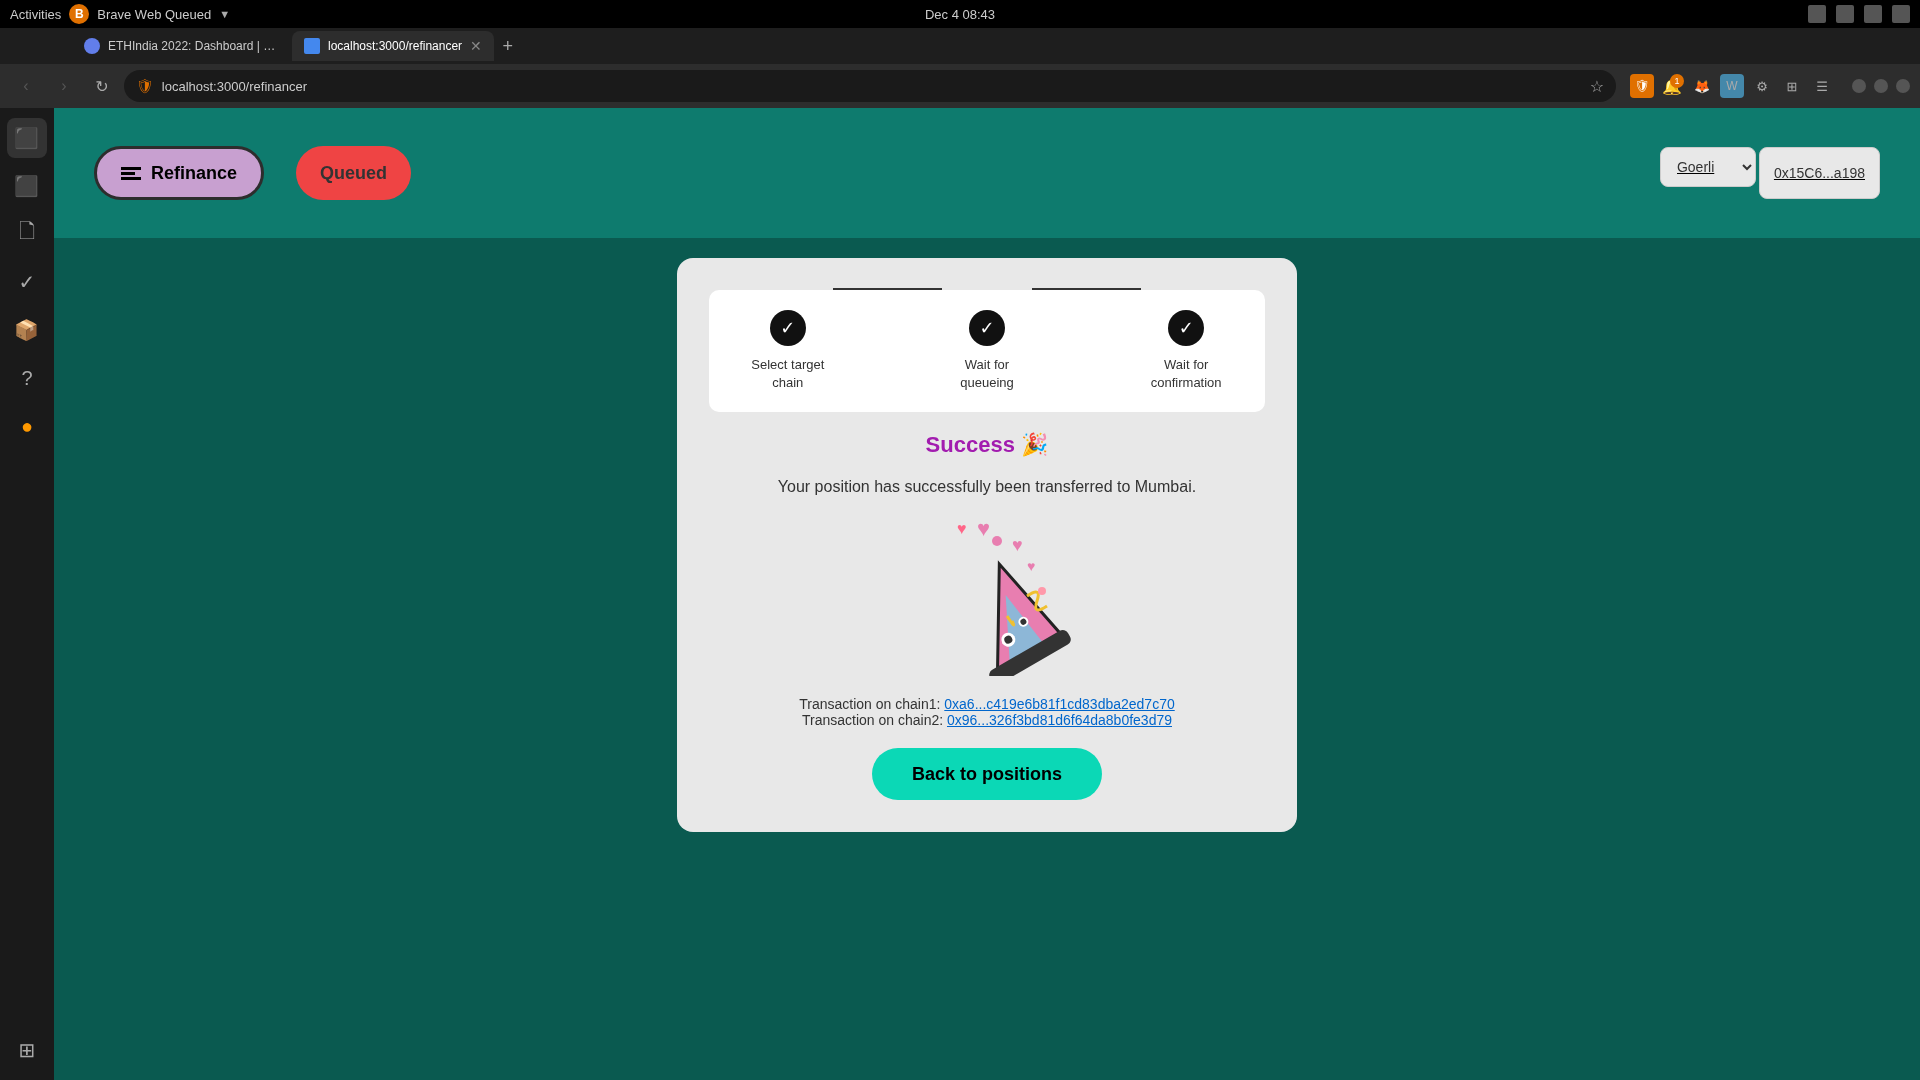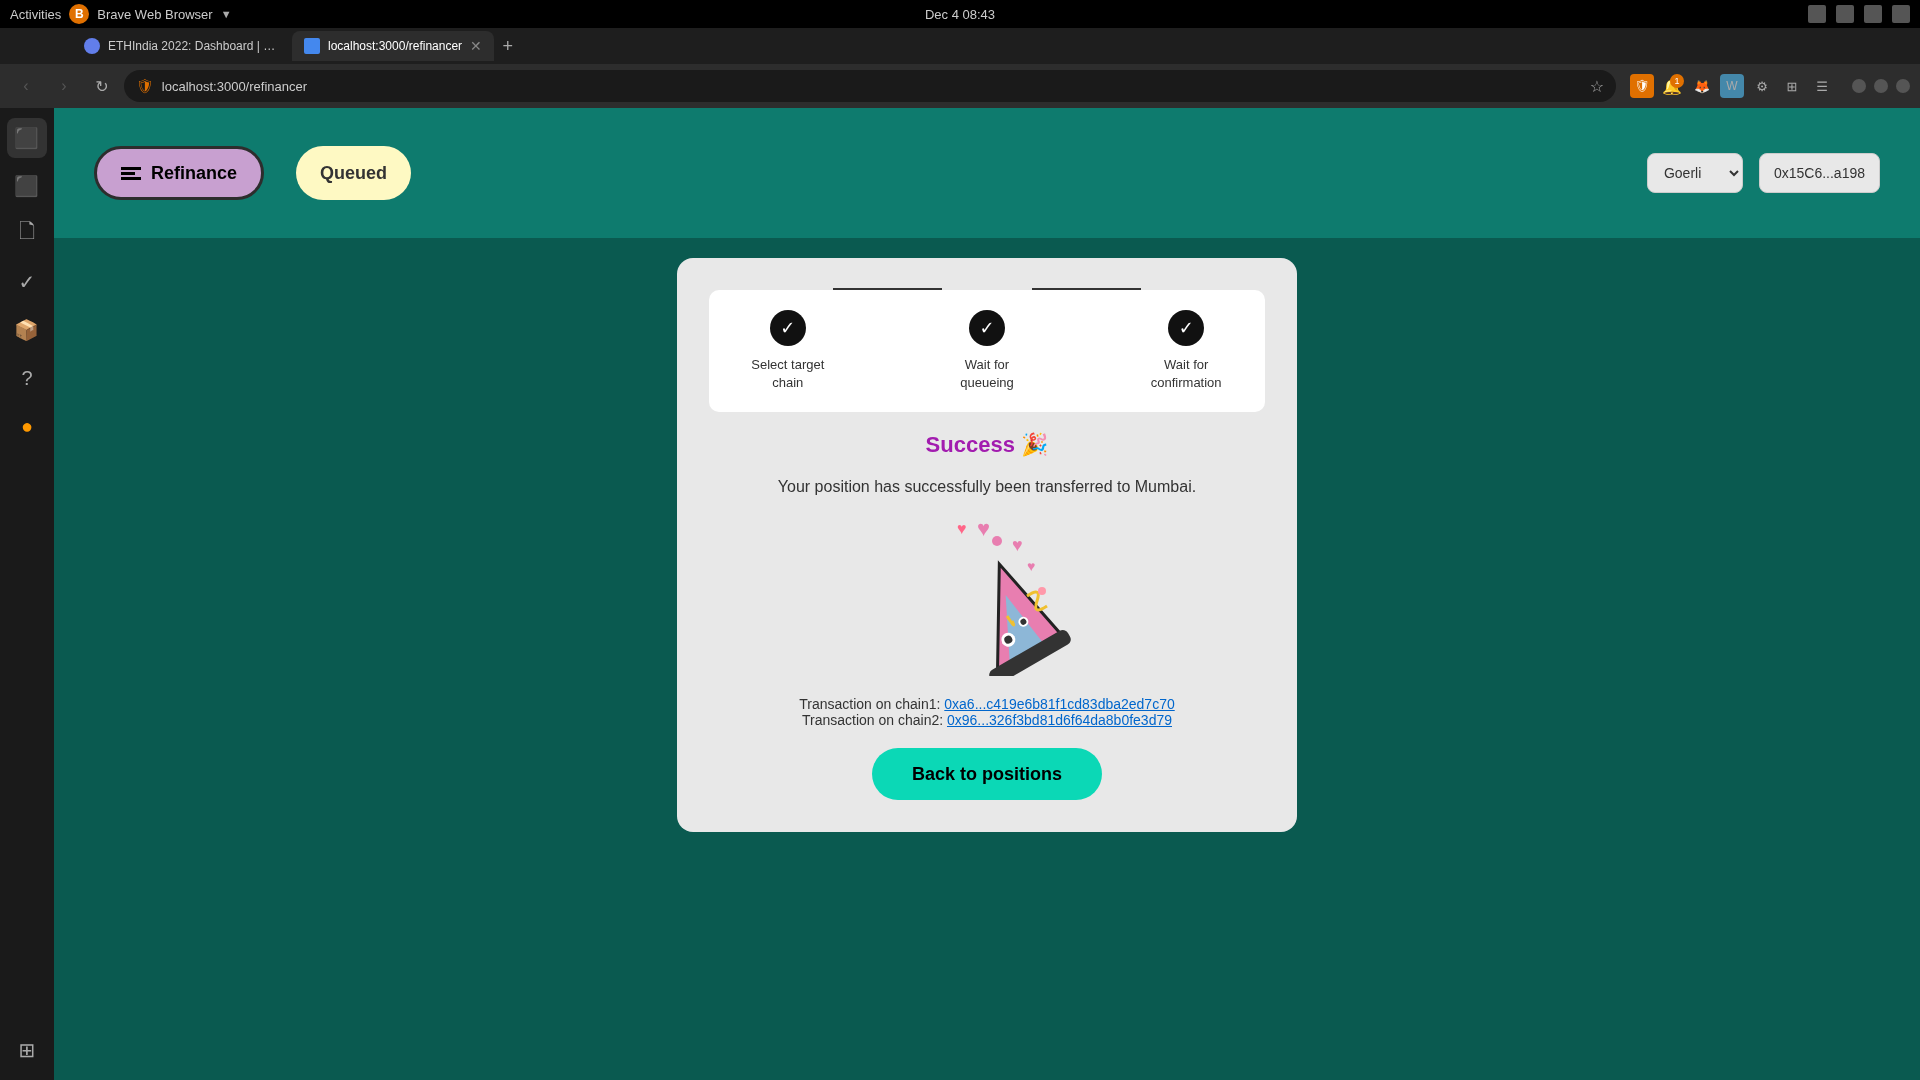--- a/index.html
+++ b/index.html
@@ -158,41 +158,41 @@
     .refinance-icon { display: flex; flex-direction: column; gap: 2px; }
     .refinance-icon span { display: block; background: #000; height: 3px; }
     .refinance-icon span:nth-child(1) { width: 20px; }
     .refinance-icon span:nth-child(2) { width: 14px; }
     .refinance-icon span:nth-child(3) { width: 20px; }
 
     .queued-btn {
       height: 54px;
       padding: 0 24px;
       border-radius: 30px;
-      background: #fef9c3;
+      background: #ef4444;
       border: none;
       font-size: 18px;
       font-weight: 600;
       color: #333;
       cursor: pointer;
     }
 
-    .header-right { display: flex; align-items: flex-start; gap: 16px; }
+    .header-right { display: flex; align-items: flex-start; gap: 3px; text-decoration: underline; }
     .network-select {
       height: 40px;
       padding: 0 12px;
       border-radius: 8px;
       background: #e8e8e8;
       border: 1px solid #ccc;
       font-size: 14px;
       color: #333;
       cursor: pointer;
     }
     .wallet-addr {
-      height: 40px;
+      height: 52px;
       padding: 0 14px;
       border-radius: 8px;
       background: #e8e8e8;
       border: 1px solid #ccc;
       font-size: 14px;
       color: #333;
       display: flex; align-items: center;
     }
 
     
@@ -324,21 +324,21 @@
   </style>
 </head>
 <body>
 
 <div class="os-topbar">
   <div class="os-topbar-left">
     <span>Activities</span>
     <div class="browser-favicon" style="width:20px;height:20px;background:#e07000;border-radius:50%;display:inline-flex;align-items:center;justify-content:center;">
       <span style="color:white;font-size:12px;font-weight:bold;">B</span>
     </div>
-    <span>Brave Web Browser</span>
+    <span>Brave Web Queued</span>
     <span style="color:#aaa;font-size:11px;">▼</span>
   </div>
   <div class="os-topbar-center">
     <span>Dec 4  08:43</span>
   </div>
   <div class="os-topbar-right">
     <div class="os-tray-icon" style="background:#555;width:18px;height:18px;border-radius:2px;"></div>
     <div class="os-tray-icon" style="background:#555;width:18px;height:18px;border-radius:2px;"></div>
     <div class="os-tray-icon" style="background:#555;width:18px;height:18px;border-radius:2px;"></div>
     <div class="os-tray-icon" style="background:#555;width:18px;height:18px;border-radius:2px;"></div>

